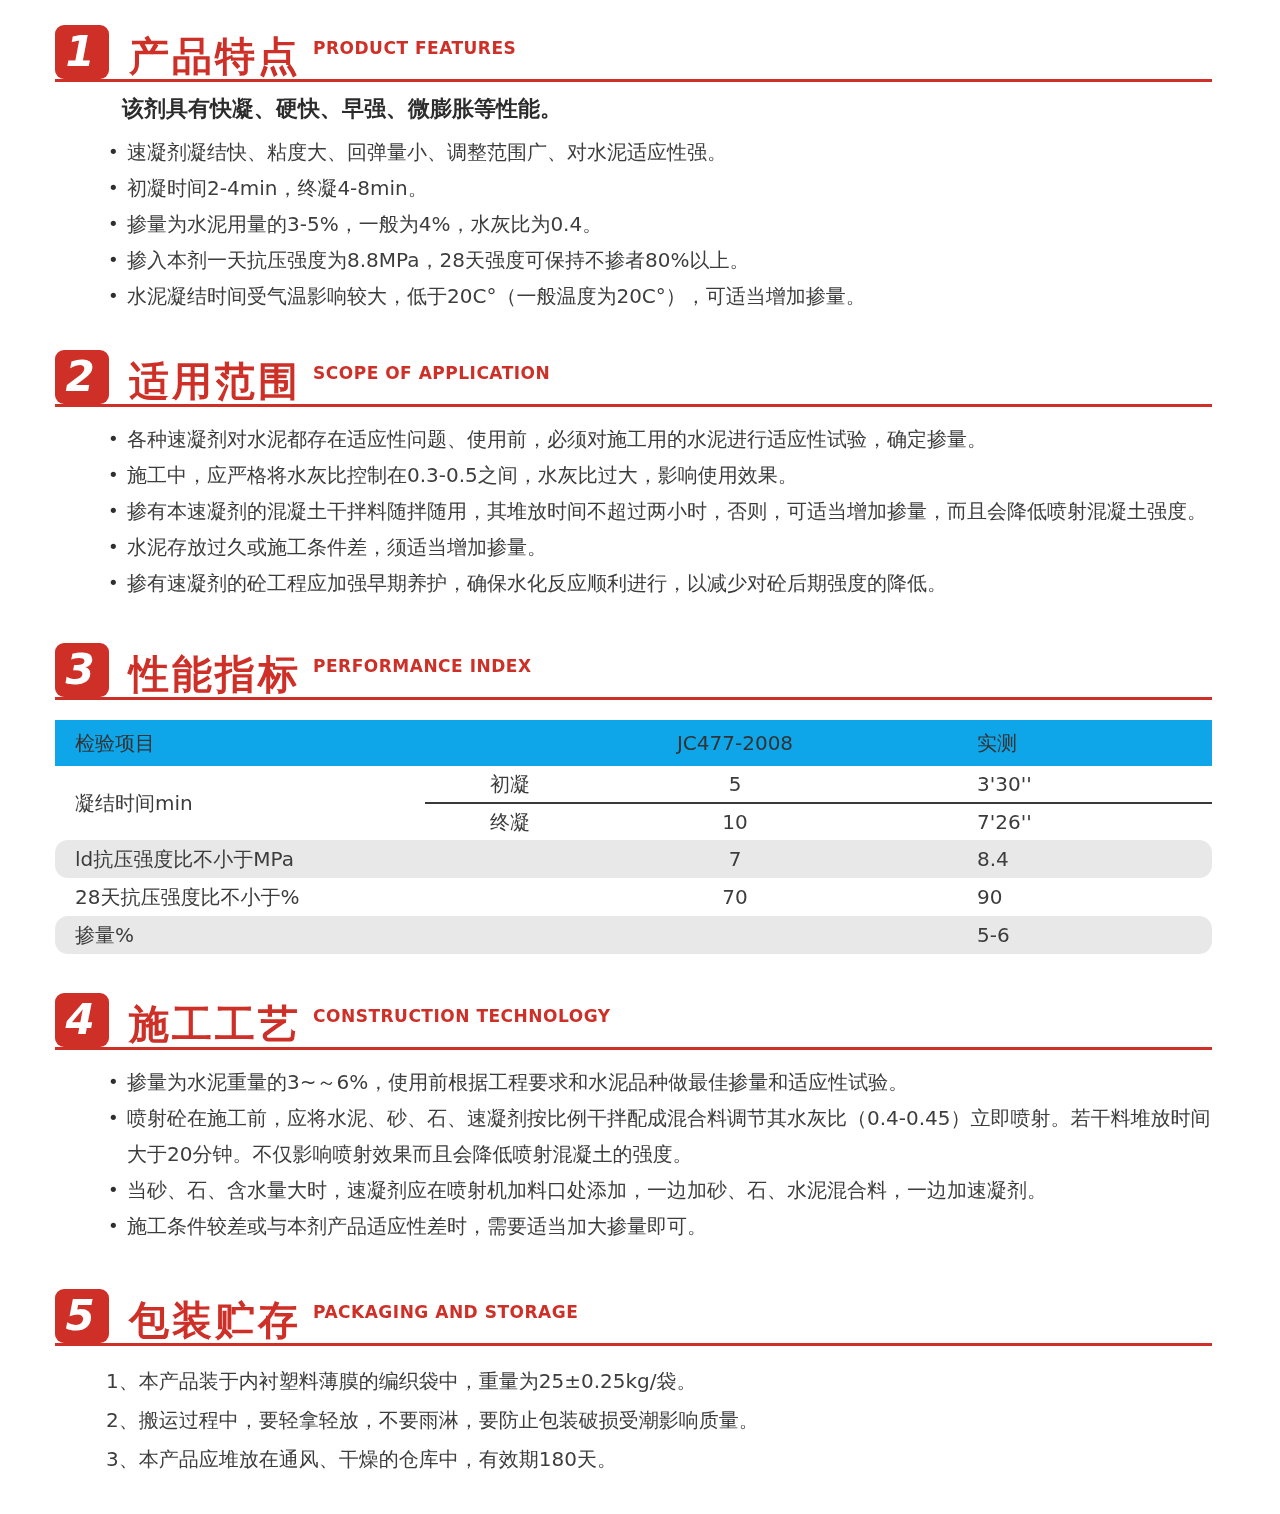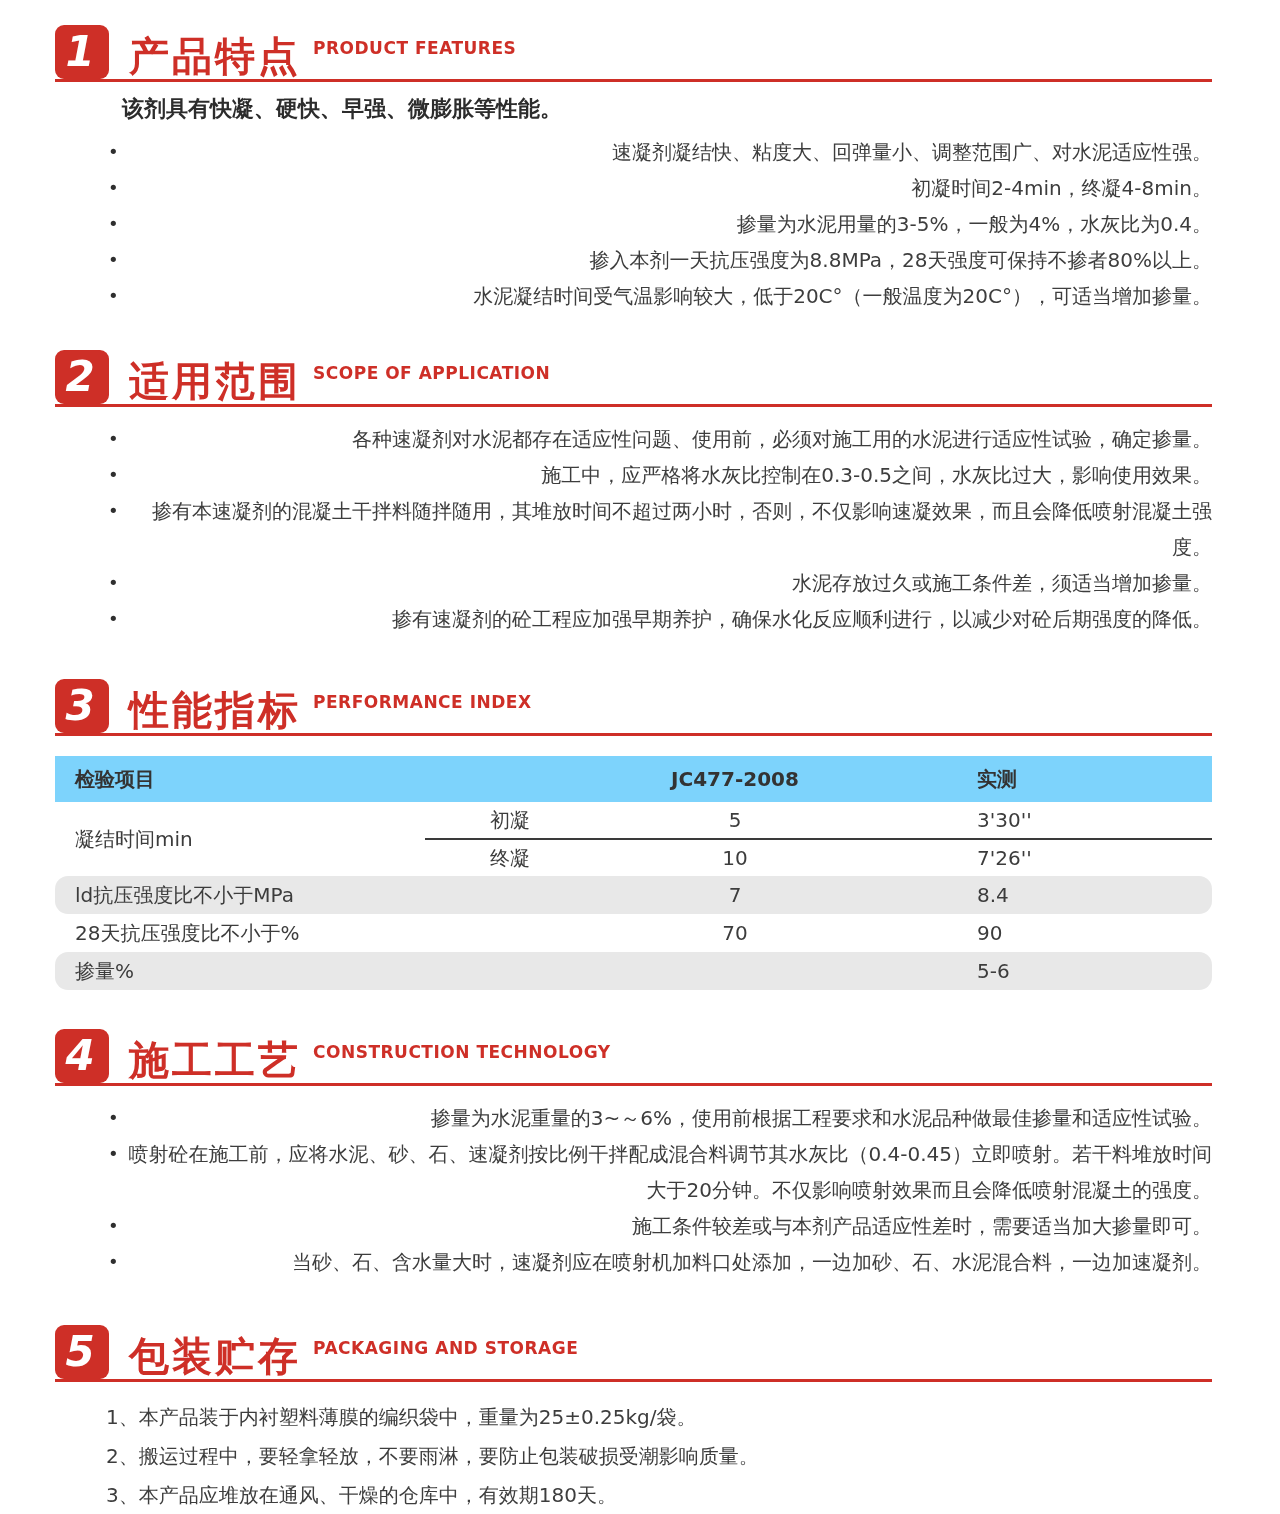--- a/index.html
+++ b/index.html
@@ -71,21 +71,20 @@
     line-height:34px;
     margin-left:16px;
   }
   ul.bullets {
     list-style:none;
     margin:8px 0 0 0;
     padding:0 0 0 21px;
     font-size:20px;
     line-height:36px;
     color:#3d3d3d;
-    text-align:right;
   }
   ul.bullets li { position:relative; }
   ul.bullets li::before {
     content:"•";
     position:absolute;
     left:-19px;
     top:0;
     color:#2f2f2f;
     font-size:18px;
   }
@@ -99,21 +98,21 @@
   }
 
   
   .perf-table { margin-top:20px; font-size:20px; color:#3c3c3c; }
   .t-row {
     display:grid;
     grid-template-columns:370px 170px 280px 1fr;
     align-items:center;
     min-height:38px;
   }
-  .t-head { background:#7dd3fc; min-height:46px; font-weight:bold; color:#333333; }
+  .t-head { background:#0ea5e9; min-height:46px; font-weight:normal; color:#333333; }
   .shaded { background:#e8e8e8;border-radius:13px; }
   .c1 { padding-left:20px; text-align:left; }
   .c2 { text-align:center; }
   .c3 { text-align:center; }
   .c4 { padding-left:102px; text-align:left; }
   .t-group {
     display:grid;
     grid-template-columns:370px 1fr;
     align-items:center;
   }
@@ -152,21 +151,21 @@
   <div class="sec sec-2">
     <div class="sec-header">
       <div class="badge">2</div>
       <div class="title-zh">适用范围</div>
       <div class="title-en">SCOPE OF APPLICATION</div>
     </div>
     <div class="sec-body">
       <ul class="bullets" style="margin-top:14px;">
         <li>各种速凝剂对水泥都存在适应性问题、使用前，必须对施工用的水泥进行适应性试验，确定掺量。</li>
         <li>施工中，应严格将水灰比控制在0.3-0.5之间，水灰比过大，影响使用效果。</li>
-        <li>掺有本速凝剂的混凝土干拌料随拌随用，其堆放时间不超过两小时，否则，不仅影响速凝效果，而且会降低喷射混凝土强度。</li>
+        <li>掺有本速凝剂的混凝土干拌料随拌随用，其堆放时间不超过两小时，否则，可适当增加掺量，而且会降低喷射混凝土强度。</li>
         <li>水泥存放过久或施工条件差，须适当增加掺量。</li>
         <li>掺有速凝剂的砼工程应加强早期养护，确保水化反应顺利进行，以减少对砼后期强度的降低。</li>
       </ul>
     </div>
   </div>
 
   <div class="sec sec-3">
     <div class="sec-header">
       <div class="badge">3</div>
       <div class="title-zh">性能指标</div>
@@ -219,22 +218,22 @@
   <div class="sec sec-4">
     <div class="sec-header">
       <div class="badge">4</div>
       <div class="title-zh">施工工艺</div>
       <div class="title-en">CONSTRUCTION TECHNOLOGY</div>
     </div>
     <div class="sec-body">
       <ul class="bullets" style="margin-top:14px;">
         <li>掺量为水泥重量的3~～6%，使用前根据工程要求和水泥品种做最佳掺量和适应性试验。</li>
         <li>喷射砼在施工前，应将水泥、砂、石、速凝剂按比例干拌配成混合料调节其水灰比（0.4-0.45）立即喷射。若干料堆放时间大于20分钟。不仅影响喷射效果而且会降低喷射混凝土的强度。</li>
+        <li>当砂、石、含水量大时，速凝剂应在喷射机加料口处添加，一边加砂、石、水泥混合料，一边加速凝剂。</li>
         <li>施工条件较差或与本剂产品适应性差时，需要适当加大掺量即可。</li>
-        <li>当砂、石、含水量大时，速凝剂应在喷射机加料口处添加，一边加砂、石、水泥混合料，一边加速凝剂。</li>
       </ul>
     </div>
   </div>
 
   <div class="sec sec-5">
     <div class="sec-header">
       <div class="badge">5</div>
       <div class="title-zh">包装贮存</div>
       <div class="title-en">PACKAGING AND STORAGE</div>
     </div>

